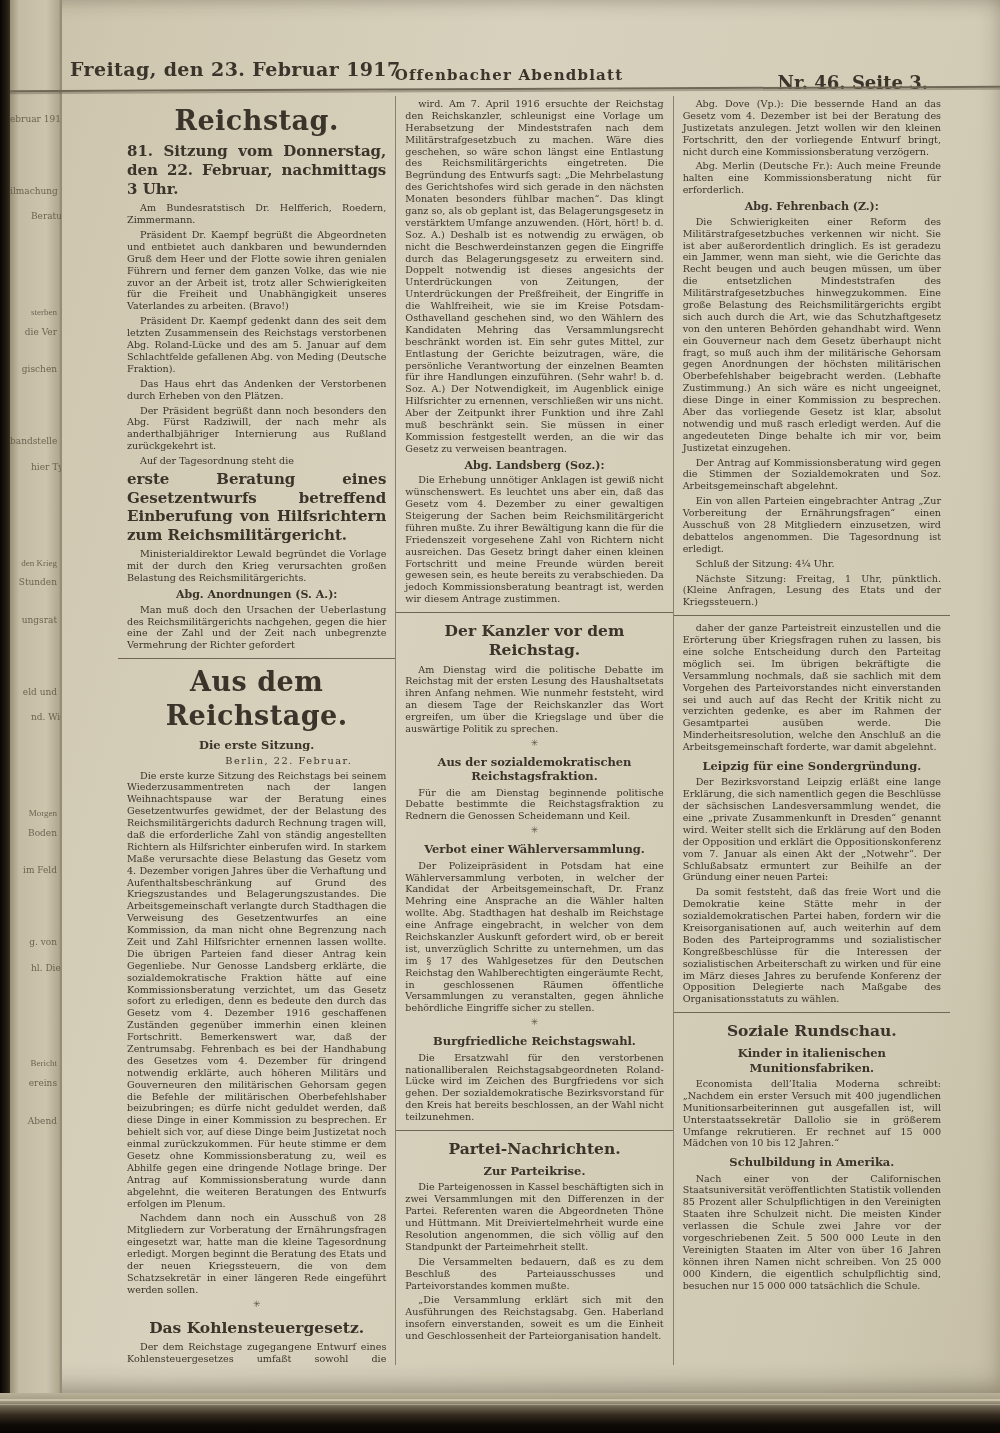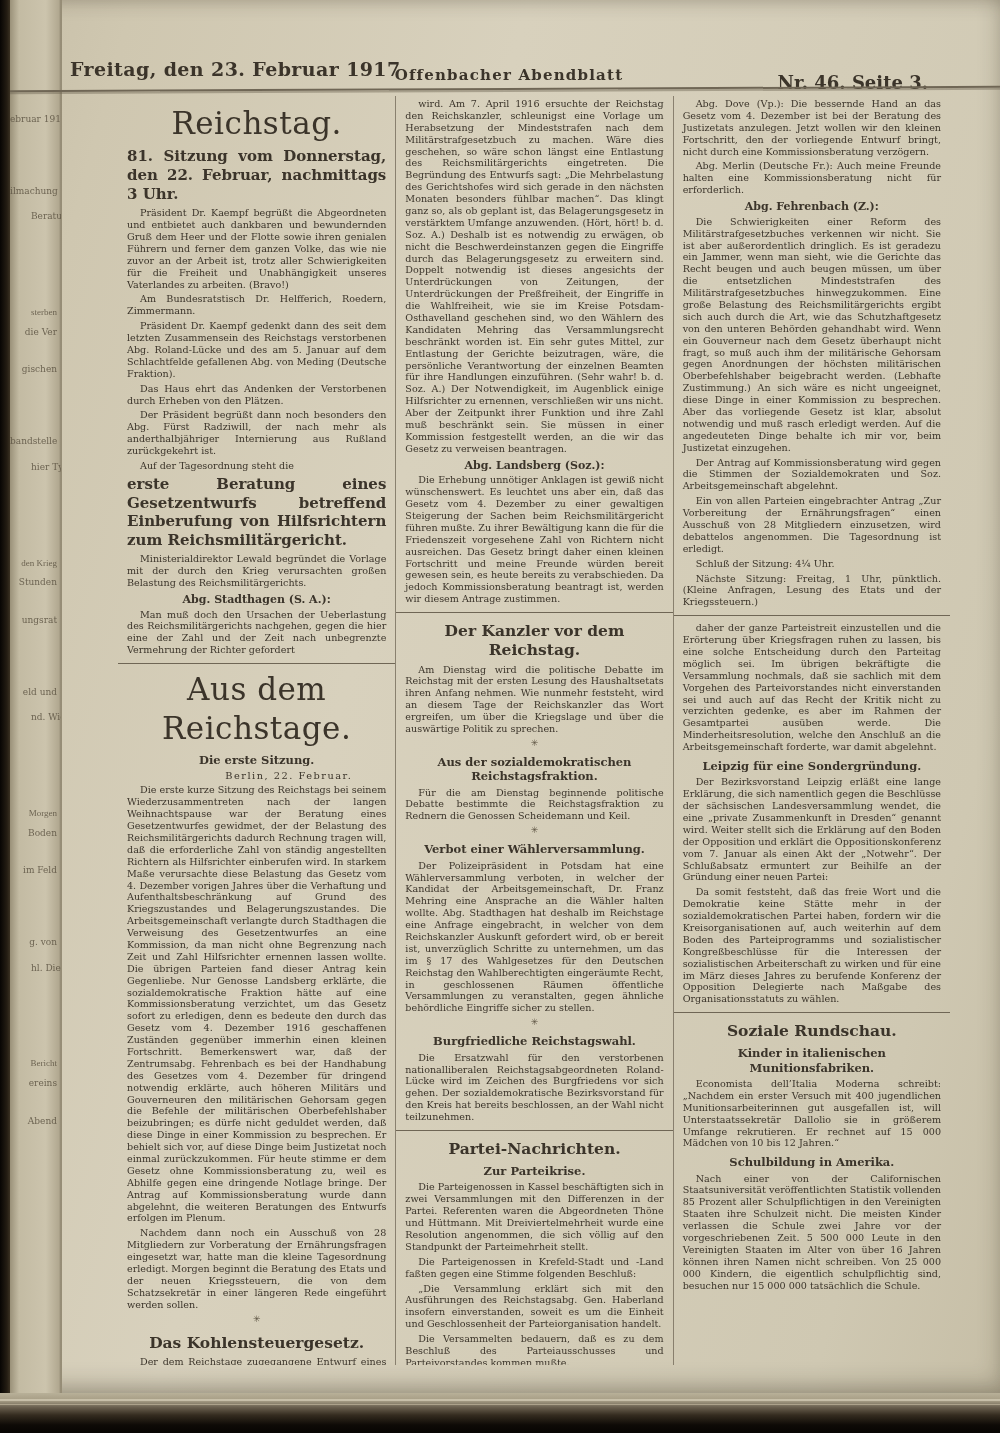--- a/index.html
+++ b/index.html
@@ -31,21 +31,21 @@
   .hdr{position:relative;height:92px;}
   .hdr .date{position:absolute;left:2px;top:58px;font-weight:bold;font-size:19px;letter-spacing:.4px;}
   .hdr .mast{position:absolute;left:0;right:0;top:66px;text-align:center;font-weight:bold;font-size:15px;letter-spacing:1.2px;}
   .hdr .nr{position:absolute;right:22px;top:72px;font-weight:bold;font-size:18px;}
   .hdr .hrule{position:absolute;left:-58px;right:-50px;top:88px;border-top:2px solid var(--rule);box-shadow:0 2px 0 rgba(111,102,85,.45);transform:rotate(-.25deg);}
   
   .cols{position:absolute;top:96px;left:56px;right:50px;bottom:34px;display:grid;grid-template-columns:1fr 1fr 1fr;overflow:hidden;}
   .col{padding:2px 9px 0 9px;overflow:hidden;font-size:9.6px;line-height:1.24;text-align:justify;}
   .col + .col{border-left:1px solid rgba(111,102,85,.75);}
   .blk{margin-bottom:3px;}
-  .blk.h1{font-size:31px;font-weight:normal;text-align:center;margin:6px 0 5px;letter-spacing:.5px;}
+  .blk.h1{font-size:27px;font-weight:bold;text-align:center;margin:6px 0 5px;letter-spacing:.5px;}
   .blk.h2{font-size:15.5px;font-weight:bold;text-align:center;margin:8px 0 4px;}
   .blk.h3{font-size:11.5px;font-weight:bold;text-align:center;margin:6px 0 3px;}
   .blk.sub{font-size:15px;font-weight:bold;margin:3px 0 4px;}
   .blk.speaker{font-size:11px;font-weight:bold;text-align:center;margin:4px 0 2px;}
   .blk.byline{text-align:right;padding-right:34px;letter-spacing:1.5px;font-size:9.8px;margin:1px 0 2px;}
   .blk.para{text-indent:13px;}
   .blk.divider{border-top:1px solid var(--rule);margin:7px -9px 6px;}
   .blk.orn{text-align:center;font-size:9px;margin:3px 0;color:var(--faded);}
   
   .book-bottom{position:absolute;left:0;right:0;bottom:0;height:40px;
@@ -90,29 +90,29 @@
         <div class="nr">
           <span>Nr. 46.</span>
           <span>Seite 3.</span>
         </div>
         <div class="hrule"></div>
       </div>
       <div class="cols">
         <div class="col" id="c1">
             <div class="blk h1">Reichstag.</div>
             <div class="blk sub">81. Sitzung vom Donnerstag, den 22. Februar, nachmittags 3 Uhr.</div>
+            <div class="blk para">Am Bundesratstisch Dr. Helfferich, Roedern, Zimmermann.</div>
             <div class="blk para">Präsident Dr. Kaempf begrüßt die Abgeordneten und entbietet auch dankbaren und bewundernden Gruß dem Heer und der Flotte sowie ihren genialen Führern und ferner dem ganzen Volke, das wie nie zuvor an der Arbeit ist, trotz aller Schwierigkeiten für die Freiheit und Unabhängigkeit unseres Vaterlandes zu arbeiten. (Bravo!)</div>
-            <div class="blk para">Am Bundesratstisch Dr. Helfferich, Roedern, Zimmermann.</div>
             <div class="blk para">Präsident Dr. Kaempf gedenkt dann des seit dem letzten Zusammensein des Reichstags verstorbenen Abg. Roland-Lücke und des am 5. Januar auf dem Schlachtfelde gefallenen Abg. von Meding (Deutsche Fraktion).</div>
             <div class="blk para">Das Haus ehrt das Andenken der Verstorbenen durch Erheben von den Plätzen.</div>
             <div class="blk para">Der Präsident begrüßt dann noch besonders den Abg. Fürst Radziwill, der nach mehr als anderthalbjähriger Internierung aus Rußland zurückgekehrt ist.</div>
             <div class="blk para">Auf der Tagesordnung steht die</div>
             <div class="blk sub">erste Beratung eines Gesetzentwurfs betreffend Einberufung von Hilfsrichtern zum Reichsmilitärgericht.</div>
             <div class="blk para">Ministerialdirektor Lewald begründet die Vorlage mit der durch den Krieg verursachten großen Belastung des Reichsmilitärgerichts.</div>
-            <div class="blk speaker">Abg. Stadthagen (S. A.):</div>
+            <div class="blk speaker">Abg. Anordnungen (S. A.):</div>
             <div class="blk para">Man muß doch den Ursachen der Ueberlastung des Reichsmilitärgerichts nachgehen, gegen die hier eine der Zahl und der Zeit nach unbegrenzte Vermehrung der Richter gefordert</div>
             <div class="blk divider"></div>
             <div class="blk h1">Aus dem Reichstage.</div>
             <div class="blk h3">Die erste Sitzung.</div>
             <div class="blk byline">Berlin, 22. Februar.</div>
             <div class="blk para">Die erste kurze Sitzung des Reichstags bei seinem Wiederzusammentreten nach der langen Weihnachtspause war der Beratung eines Gesetzentwurfes gewidmet, der der Belastung des Reichsmilitärgerichts dadurch Rechnung tragen will, daß die erforderliche Zahl von ständig angestellten Richtern als Hilfsrichter einberufen wird. In starkem Maße verursachte diese Belastung das Gesetz vom 4. Dezember vorigen Jahres über die Verhaftung und Aufenthaltsbeschränkung auf Grund des Kriegszustandes und Belagerungszustandes. Die Arbeitsgemeinschaft verlangte durch Stadthagen die Verweisung des Gesetzentwurfes an eine Kommission, da man nicht ohne Begrenzung nach Zeit und Zahl Hilfsrichter ernennen lassen wollte. Die übrigen Parteien fand dieser Antrag kein Gegenliebe. Nur Genosse Landsberg erklärte, die sozialdemokratische Fraktion hätte auf eine Kommissionsberatung verzichtet, um das Gesetz sofort zu erledigen, denn es bedeute den durch das Gesetz vom 4. Dezember 1916 geschaffenen Zuständen gegenüber immerhin einen kleinen Fortschritt. Bemerkenswert war, daß der Zentrumsabg. Fehrenbach es bei der Handhabung des Gesetzes vom 4. Dezember für dringend notwendig erklärte, auch höheren Militärs und Gouverneuren den militärischen Gehorsam gegen die Befehle der militärischen Oberbefehlshaber beizubringen; es dürfe nicht geduldet werden, daß diese Dinge in einer Kommission zu besprechen. Er behielt sich vor, auf diese Dinge beim Justizetat noch einmal zurückzukommen. Für heute stimme er dem Gesetz ohne Kommissionsberatung zu, weil es Abhilfe gegen eine dringende Notlage bringe. Der Antrag auf Kommissionsberatung wurde dann abgelehnt, die weiteren Beratungen des Entwurfs erfolgen im Plenum.</div>
             <div class="blk para">Nachdem dann noch ein Ausschuß von 28 Mitgliedern zur Vorberatung der Ernährungsfragen eingesetzt war, hatte man die kleine Tagesordnung erledigt. Morgen beginnt die Beratung des Etats und der neuen Kriegssteuern, die von dem Schatzsekretär in einer längeren Rede eingeführt werden sollen.</div>
             <div class="blk orn">✳</div>
             <div class="blk h2">Das Kohlensteuergesetz.</div>
             <div class="blk para">Der dem Reichstage zugegangene Entwurf eines Kohlensteuergesetzes umfaßt sowohl die inländische, als auch die aus dem Auslande eingeführte Kohle, und zwar unterliegen alle Arten von Kohle sowie der aus dem Auslande eingeführte Koks der Reichsbesteuerung. Die Steuer beträgt 20 Proz. des Wertes der im eigenen Betriebe gewonnenen oder eingeführten Kohle. Als Wert der Kohle gilt der Verkaufspreis, der bei der Veräußerung an Dritte erzielt wird. Wenn die erzielten Verkaufspreise in Mißverhältnis zu den ortsüblichen Preisen für entsprechende Mengen von Kohle gleicher Art stehen, so kann die Steuerbehörde der Veranlagung den gemeinen Wert zugrunde legen. Die Betriebe, die Kohlen fördern, unterstehen während des Krieges der Steueraufsicht; die Beamten der Steuerverwaltung sind befugt, die Anlagen jederzeit zu besichtigen.</div>
@@ -130,23 +130,22 @@
             <div class="blk orn">✳</div>
             <div class="blk h3">Verbot einer Wählerversammlung.</div>
             <div class="blk para">Der Polizeipräsident in Potsdam hat eine Wählerversammlung verboten, in welcher der Kandidat der Arbeitsgemeinschaft, Dr. Franz Mehring eine Ansprache an die Wähler halten wollte. Abg. Stadthagen hat deshalb im Reichstage eine Anfrage eingebracht, in welcher von dem Reichskanzler Auskunft gefordert wird, ob er bereit ist, unverzüglich Schritte zu unternehmen, um das im § 17 des Wahlgesetzes für den Deutschen Reichstag den Wahlberechtigten eingeräumte Recht, in geschlossenen Räumen öffentliche Versammlungen zu veranstalten, gegen ähnliche behördliche Eingriffe sicher zu stellen.</div>
             <div class="blk orn">✳</div>
             <div class="blk h3">Burgfriedliche Reichstagswahl.</div>
             <div class="blk para">Die Ersatzwahl für den verstorbenen nationalliberalen Reichstagsabgeordneten Roland-Lücke wird im Zeichen des Burgfriedens vor sich gehen. Der sozialdemokratische Bezirksvorstand für den Kreis hat bereits beschlossen, an der Wahl nicht teilzunehmen.</div>
             <div class="blk divider"></div>
             <div class="blk h2">Partei-Nachrichten.</div>
             <div class="blk h3">Zur Parteikrise.</div>
             <div class="blk para">Die Parteigenossen in Kassel beschäftigten sich in zwei Versammlungen mit den Differenzen in der Partei. Referenten waren die Abgeordneten Thöne und Hüttmann. Mit Dreiviertelmehrheit wurde eine Resolution angenommen, die sich völlig auf den Standpunkt der Parteimehrheit stellt.</div>
-            <div class="blk para">Die Parteigenossen in Krefeld-Stadt und -Land faßten gegen eine Stimme folgenden Beschluß:</div>
+            <div class="blk para">Die Versammelten bedauern, daß es zu dem Beschluß des Parteiausschusses und Parteivorstandes kommen mußte.</div>
             <div class="blk para">„Die Versammlung erklärt sich mit den Ausführungen des Reichstagsabg. Gen. Haberland insofern einverstanden, soweit es um die Einheit und Geschlossenheit der Parteiorganisation handelt.</div>
-            <div class="blk para">Die Versammelten bedauern, daß es zu dem Beschluß des Parteiausschusses und Parteivorstandes kommen mußte.</div>
           </div>
         <div class="col" id="c3">
             <div class="blk para">Abg. Dove (Vp.): Die bessernde Hand an das Gesetz vom 4. Dezember ist bei der Beratung des Justizetats anzulegen. Jetzt wollen wir den kleinen Fortschritt, den der vorliegende Entwurf bringt, nicht durch eine Kommissionsberatung verzögern.</div>
             <div class="blk para">Abg. Merlin (Deutsche Fr.): Auch meine Freunde halten eine Kommissionsberatung nicht für erforderlich.</div>
             <div class="blk speaker">Abg. Fehrenbach (Z.):</div>
             <div class="blk para">Die Schwierigkeiten einer Reform des Militärstrafgesetzbuches verkennen wir nicht. Sie ist aber außerordentlich dringlich. Es ist geradezu ein Jammer, wenn man sieht, wie die Gerichte das Recht beugen und auch beugen müssen, um über die entsetzlichen Mindeststrafen des Militärstrafgesetzbuches hinwegzukommen. Eine große Belastung des Reichsmilitärgerichts ergibt sich auch durch die Art, wie das Schutzhaftgesetz von den unteren Behörden gehandhabt wird. Wenn ein Gouverneur nach dem Gesetz überhaupt nicht fragt, so muß auch ihm der militärische Gehorsam gegen Anordnungen der höchsten militärischen Oberbefehlshaber beigebracht werden. (Lebhafte Zustimmung.) An sich wäre es nicht ungeeignet, diese Dinge in einer Kommission zu besprechen. Aber das vorliegende Gesetz ist klar, absolut notwendig und muß rasch erledigt werden. Auf die angedeuteten Dinge behalte ich mir vor, beim Justizetat einzugehen.</div>
             <div class="blk para">Der Antrag auf Kommissionsberatung wird gegen die Stimmen der Sozialdemokraten und Soz. Arbeitsgemeinschaft abgelehnt.</div>
             <div class="blk para">Ein von allen Parteien eingebrachter Antrag „Zur Vorbereitung der Ernährungsfragen“ einen Ausschuß von 28 Mitgliedern einzusetzen, wird debattelos angenommen. Die Tagesordnung ist erledigt.</div>
             <div class="blk para">Schluß der Sitzung: 4¼ Uhr.</div>
             <div class="blk para">Nächste Sitzung: Freitag, 1 Uhr, pünktlich. (Kleine Anfragen, Lesung des Etats und der Kriegssteuern.)</div>

